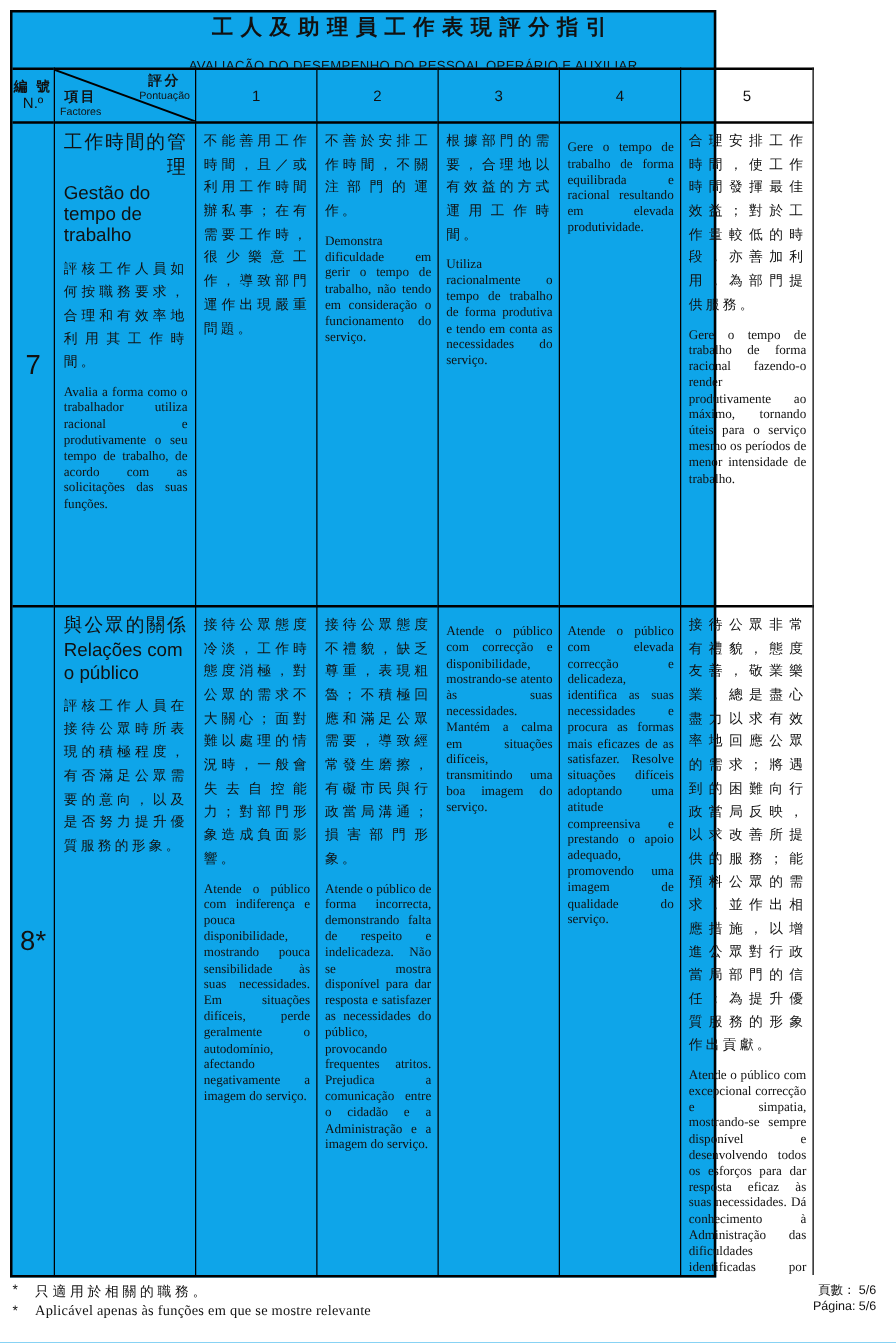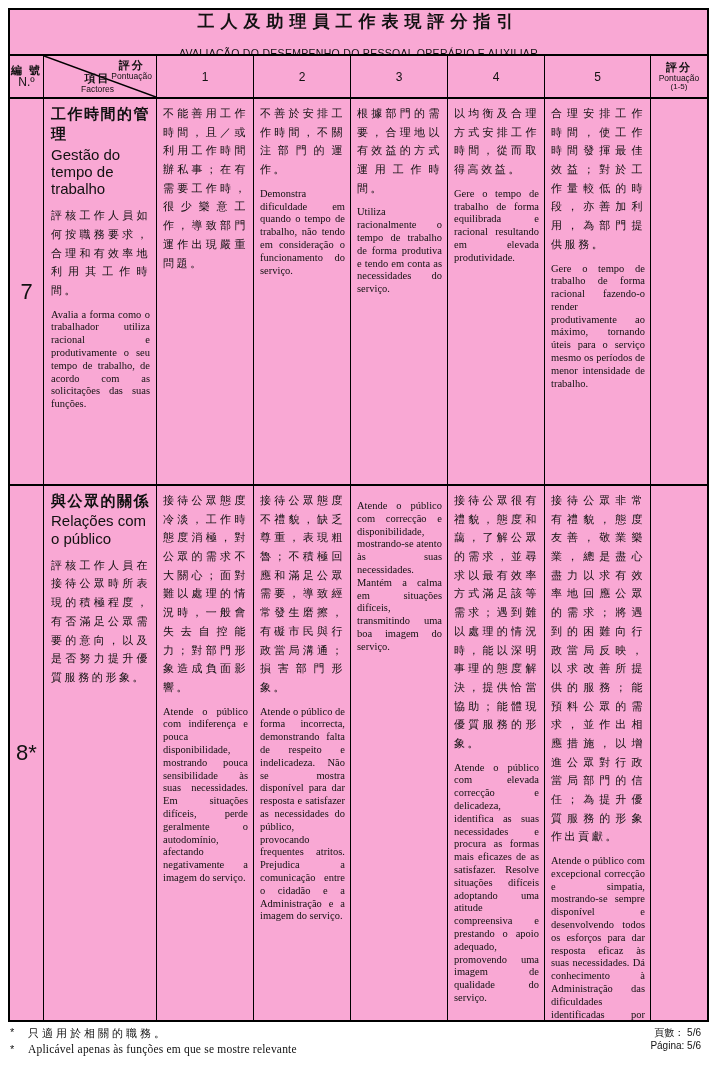--- a/index.html
+++ b/index.html
@@ -1,22 +1,22 @@
 <!DOCTYPE html>
 <html><head>
 <meta charset="utf-8">
 <style>
   html,body{margin:0;padding:0;}
   body{
     width:717px;height:1074px;background:#ffffff;color:#111;
     font-family:"Liberation Sans",sans-serif;position:relative;overflow:hidden;
   }
   .doc-table{
-    position:absolute;left:8px;top:8px;width:701px;height:1014px;
-    border:2px solid #000;box-sizing:border-box;background:#f9a8d4;
+    position:absolute;left:8px;top:8px;width:565px;height:1014px;
+    border:2px solid #000;box-sizing:border-box;background:#0ea5e9;
     display:grid;
     grid-template-columns:33px 113px 97px 97px 97px 97px 106px auto;
     grid-template-rows:44px 43px 387px auto;
   }
   .cell{box-sizing:border-box;overflow:hidden;}
   .bl{border-left:1px solid #000;}
   .bt2{border-top:2px solid #000;}
   
   .title-cell{grid-column:1/-1;text-align:center;padding-top:3px;}
   .title-zh{font-size:17px;font-weight:bold;letter-spacing:6px;line-height:1.1;}
@@ -24,26 +24,26 @@
   .title-sub{font-size:9.5px;font-weight:bold;margin-top:1px;text-align:center;}
   
   .hc{display:flex;flex-direction:column;align-items:center;justify-content:center;text-align:left;}
   .h-zh{font-size:11px;font-weight:bold;letter-spacing:2px;line-height:1.15;}
   .h-pt{font-size:8.5px;line-height:1.1;}
   .h-num{font-size:12px;}
   .h-range{font-size:8px;}
   .diag-cell{position:relative;}
   .diag-svg{position:absolute;left:0;top:0;width:100%;height:100%;}
   .diag-tr{position:absolute;right:4px;top:3px;text-align:center;}
-  .diag-bl{position:absolute;left:4px;bottom:3px;text-align:center;margin-left:33px;}
+  .diag-bl{position:absolute;left:4px;bottom:3px;text-align:center;}
   
   .num-cell{display:flex;align-items:center;justify-content:center;}
   .num-text{font-size:22px;}
   .factor-cell{padding:5px 6px 4px 7px;}
-  .f-title-zh{font-size:15px;font-weight:bold;letter-spacing:1.5px;line-height:1.35;}
+  .f-title-zh{font-size:15px;font-weight:normal;letter-spacing:1.5px;line-height:1.35;text-align:right;}
   .f-title-pt{font-size:15px;line-height:1.15;margin-top:1px;}
   .zh-p{font-size:11px;letter-spacing:2.6px;line-height:1.7;text-align:justify;margin-top:9px;}
   .pt-p{font-family:"Liberation Serif",serif;font-size:10.5px;line-height:1.22;text-align:justify;margin-top:9px;}
   .score-cell{padding:5px 5px 4px 6px;}
   .score-cell .zh-p{margin-top:0;}
   .result-cell{}
   
   .footer{position:absolute;left:10px;top:1026px;width:699px;display:flex;justify-content:space-between;align-items:flex-start;}
   .footnotes{font-size:11px;}
   .fn-line{display:flex;margin-bottom:2px;}
@@ -108,28 +108,27 @@
     <div class="f-title-zh">工作時間的管理</div>
     <div class="f-title-pt">Gestão do tempo de trabalho</div>
     <div class="zh-p">評核工作人員如何按職務要求，合理和有效率地利用其工作時間。</div>
     <div class="pt-p">Avalia a forma como o trabalhador utiliza racional e produtivamente o seu tempo de trabalho, de acordo com as solicitações das suas funções.</div>
   </div>
   <div class="cell bl bt2 score-cell">
     <div class="zh-p">不能善用工作時間，且／或利用工作時間辦私事；在有需要工作時，很少樂意工作，導致部門運作出現嚴重問題。</div>
   </div>
   <div class="cell bl bt2 score-cell">
     <div class="zh-p">不善於安排工作時間，不關注部門的運作。</div>
-    <div class="pt-p">Demonstra dificuldade em quando o tempo de trabalho, não tendo em consideração o funcionamento do serviço.</div>
+    <div class="pt-p">Demonstra dificuldade em gerir o tempo de trabalho, não tendo em consideração o funcionamento do serviço.</div>
   </div>
   <div class="cell bl bt2 score-cell">
     <div class="zh-p">根據部門的需要，合理地以有效益的方式運用工作時間。</div>
     <div class="pt-p">Utiliza racionalmente o tempo de trabalho de forma produtiva e tendo em conta as necessidades do serviço.</div>
   </div>
   <div class="cell bl bt2 score-cell">
-    <div class="zh-p">以均衡及合理方式安排工作時間，從而取得高效益。</div>
     <div class="pt-p">Gere o tempo de trabalho de forma equilibrada e racional resultando em elevada produtividade.</div>
   </div>
   <div class="cell bl bt2 score-cell">
     <div class="zh-p">合理安排工作時間，使工作時間發揮最佳效益；對於工作量較低的時段，亦善加利用，為部門提供服務。</div>
     <div class="pt-p">Gere o tempo de trabalho de forma racional fazendo-o render produtivamente ao máximo, tornando úteis para o serviço mesmo os períodos de menor intensidade de trabalho.</div>
   </div>
   <div class="cell bl bt2 result-cell"></div>
 
   <div class="cell bt2 num-cell">
     <span class="num-text">8*</span>
@@ -144,21 +143,20 @@
     <div class="pt-p">Atende o público com indiferença e pouca disponibilidade, mostrando pouca sensibilidade às suas necessidades. Em situações difíceis, perde geralmente o autodomínio, afectando negativamente a imagem do serviço.</div>
   </div>
   <div class="cell bl bt2 score-cell">
     <div class="zh-p">接待公眾態度不禮貌，缺乏尊重，表現粗魯；不積極回應和滿足公眾需要，導致經常發生磨擦，有礙市民與行政當局溝通；損害部門形象。</div>
     <div class="pt-p">Atende o público de forma incorrecta, demonstrando falta de respeito e indelicadeza. Não se mostra disponível para dar resposta e satisfazer as necessidades do público, provocando frequentes atritos. Prejudica a comunicação entre o cidadão e a Administração e a imagem do serviço.</div>
   </div>
   <div class="cell bl bt2 score-cell">
     <div class="pt-p">Atende o público com correcção e disponibilidade, mostrando-se atento às suas necessidades. Mantém a calma em situações difíceis, transmitindo uma boa imagem do serviço.</div>
   </div>
   <div class="cell bl bt2 score-cell">
-    <div class="zh-p">接待公眾很有禮貌，態度和藹，了解公眾的需求，並尋求以最有效率方式滿足該等需求；遇到難以處理的情況時，能以深明事理的態度解決，提供恰當協助；能體現優質服務的形象。</div>
     <div class="pt-p">Atende o público com elevada correcção e delicadeza, identifica as suas necessidades e procura as formas mais eficazes de as satisfazer. Resolve situações difíceis adoptando uma atitude compreensiva e prestando o apoio adequado, promovendo uma imagem de qualidade do serviço.</div>
   </div>
   <div class="cell bl bt2 score-cell">
     <div class="zh-p">接待公眾非常有禮貌，態度友善，敬業樂業，總是盡心盡力以求有效率地回應公眾的需求；將遇到的困難向行政當局反映，以求改善所提供的服務；能預料公眾的需求，並作出相應措施，以增進公眾對行政當局部門的信任；為提升優質服務的形象作出貢獻。</div>
     <div class="pt-p">Atende o público com excepcional correcção e simpatia, mostrando-se sempre disponível e desenvolvendo todos os esforços para dar resposta eficaz às suas necessidades. Dá conhecimento à Administração das dificuldades identificadas por forma a melhorar a prestação de serviços. Prevê as necessidades do público e actua em conformidade promovendo a confiança do público na sua relação com os serviços da Administração, contribuindo para uma imagem de elevada qualidade do serviço.</div>
   </div>
   <div class="cell bl bt2 result-cell"></div>
 
 </div>
 

